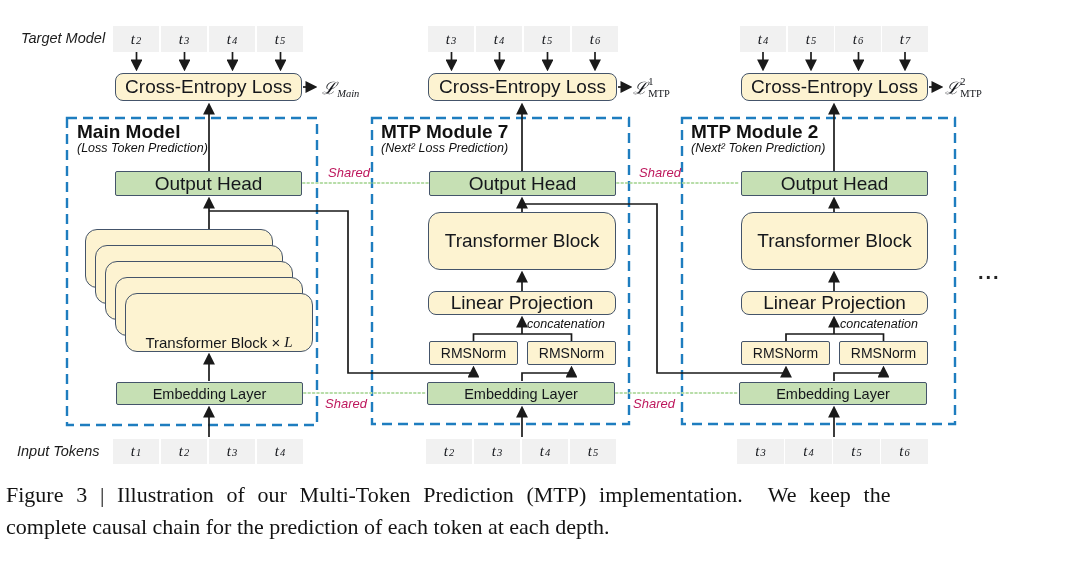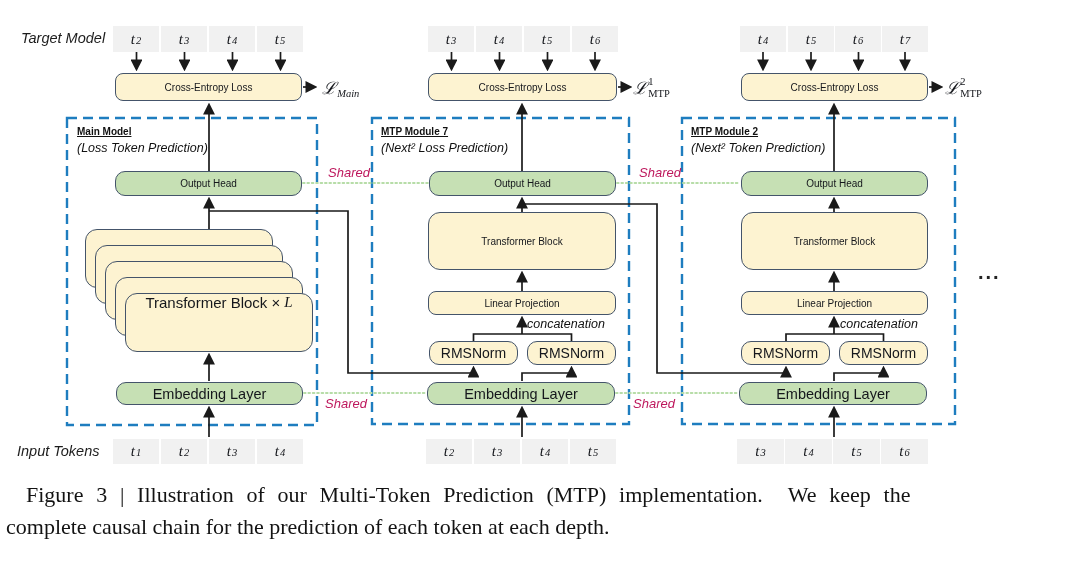--- a/index.html
+++ b/index.html
@@ -2,47 +2,47 @@
 <html><head>
 <meta charset="utf-8">
 <title>Figure 3 — Multi-Token Prediction</title>
 <style>
   html,body{margin:0;padding:0;background:#ffffff;}
   #fig{position:relative;width:1080px;height:565px;background:#ffffff;overflow:hidden;
        font-family:"Liberation Sans",sans-serif;}
   #lines{position:absolute;left:0;top:0;width:1080px;height:565px;}
   .bx{position:absolute;box-sizing:border-box;border:1.5px solid #44546a;
       display:flex;align-items:center;justify-content:center;
-      font-size:10px;color:#15171c;background:#fdf3d1;}
+      font-size:19px;color:#15171c;background:#fdf3d1;}
   .grn{background:#c6e0b4;}
-  .r5{border-radius:10px;}.r8{border-radius:8px;}.r12{border-radius:12px;}
+  .r5{border-radius:2px;}.r8{border-radius:8px;}.r12{border-radius:12px;}
   .card{position:absolute;width:188px;height:59px;background:#fdf3d1;
         border:1.5px solid #44546a;border-radius:12px;box-sizing:border-box;
-        display:flex;align-items:flex-start;justify-content:center;font-size:15px;color:#15171c;}
+        display:flex;align-items:flex-end;justify-content:center;font-size:15px;color:#15171c;}
   .mathit{font-family:"Liberation Serif",serif;font-style:italic;margin-left:4px;}
   .tok{position:absolute;background:#f1f1f1;display:flex;align-items:center;justify-content:center;
        font-family:"Liberation Serif",serif;font-style:italic;font-size:15px;color:#15171c;}
   .tok sub{font-size:10.5px;line-height:1;margin-left:1px;transform:translateY(2px);}
   .mtitle{position:absolute;color:#111;}
-  .mtitle .t{font-weight:bold;font-size:10px;line-height:17px;text-decoration:underline;}
+  .mtitle .t{font-weight:bold;font-size:19px;line-height:17px;}
   .mtitle .s{font-style:italic;font-size:12.5px;line-height:16px;}
   .loss{position:absolute;display:flex;align-items:center;color:#15171c;
         font-family:"DejaVu Serif",serif;font-style:italic;font-size:17px;}
   .loss .ss{display:flex;flex-direction:column;justify-content:space-between;
             height:22px;margin-left:1px;font-size:10.5px;line-height:10px;font-style:normal;
             font-family:"Liberation Serif",serif;}
   .loss .ss .it{font-style:italic;text-align:right;}
   .shared{position:absolute;font-style:italic;font-size:13px;color:#be185d;}
   .rowlab{position:absolute;font-style:italic;font-size:14.5px;color:#1c1c1c;}
   .conc{position:absolute;font-style:italic;font-size:12.5px;color:#111;}
   .dots{position:absolute;font-weight:bold;font-size:20px;letter-spacing:2px;color:#222;}
   .cap{position:absolute;left:6px;top:479px;width:1060px;color:#131313;
        font-family:"Liberation Serif",serif;font-size:22px;line-height:32px;}
   .cap div{white-space:pre;}
-  .cap .l1{word-spacing:0.33em;margin-left:20px;}
+  .cap .l1{word-spacing:0.33em;}
 </style>
 </head>
 <body>
 
 <div id="fig">
 
   <svg id="lines" viewBox="0 0 1080 565">
     <defs>
       <marker id="ah" viewBox="0 0 10 10" refX="8" refY="5" markerWidth="7" markerHeight="7" orient="auto-start-reverse">
         <path d="M0,0 L10,5 L0,10 z" fill="#1a1a1a"></path>

